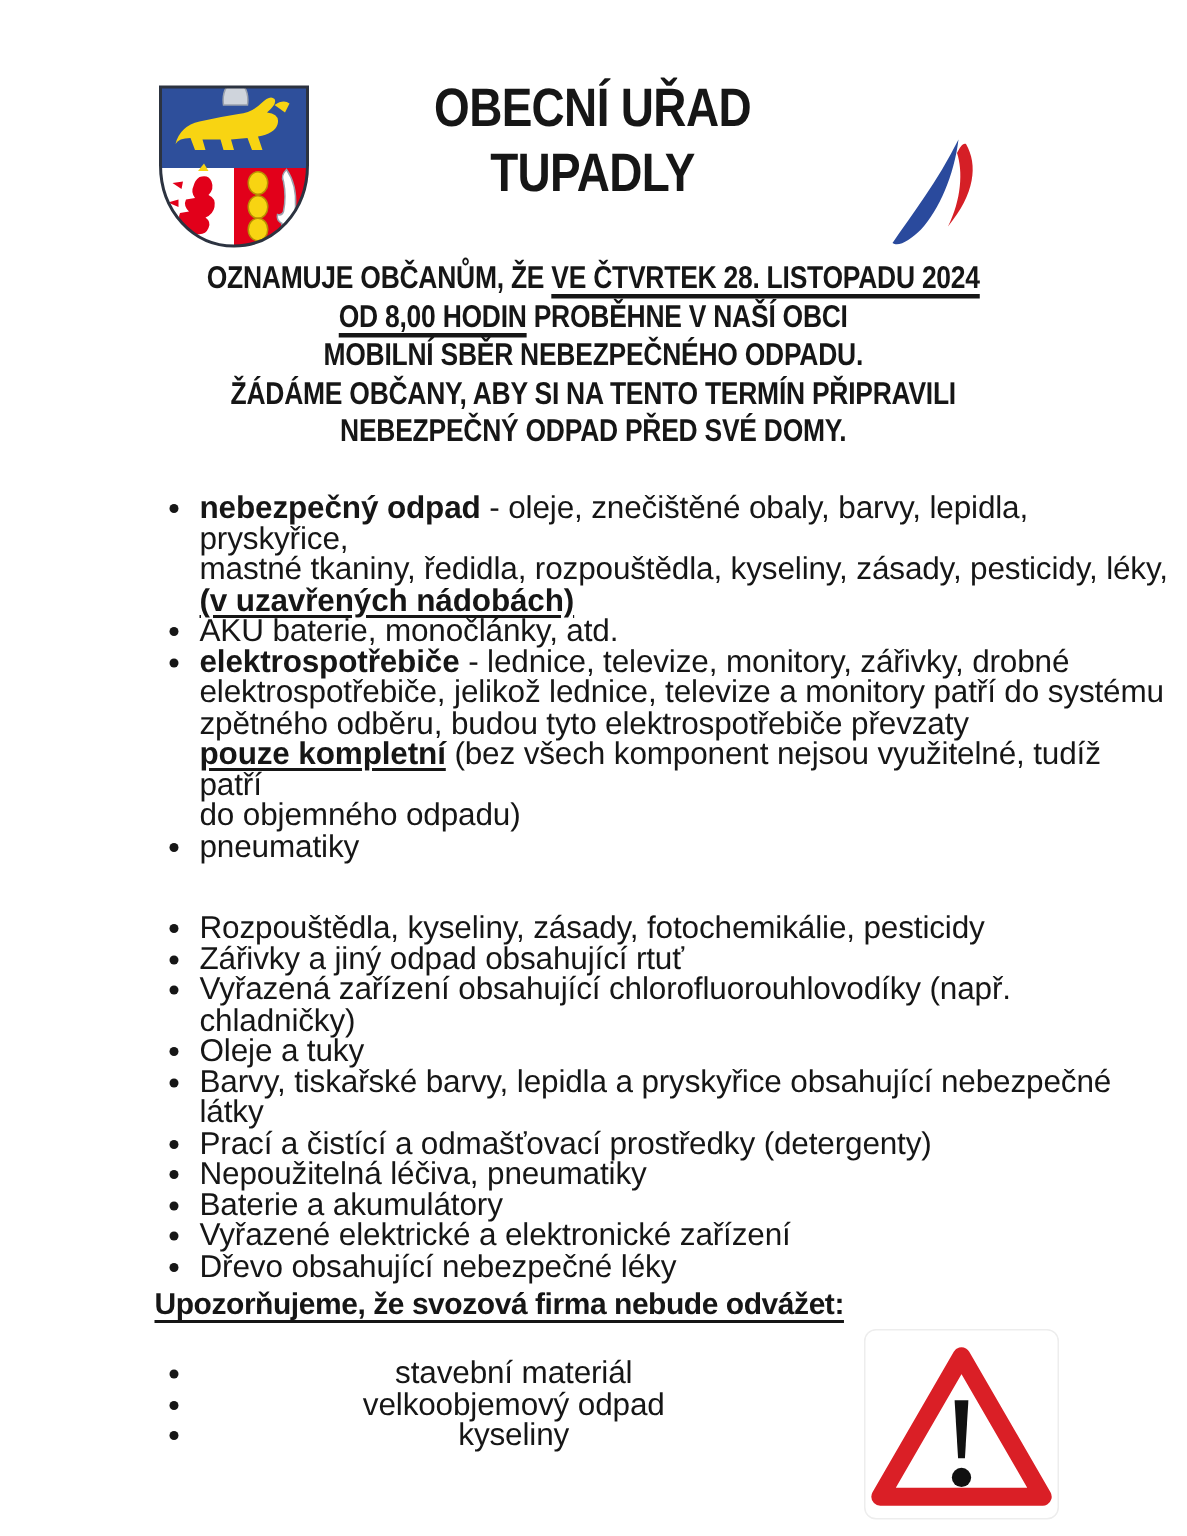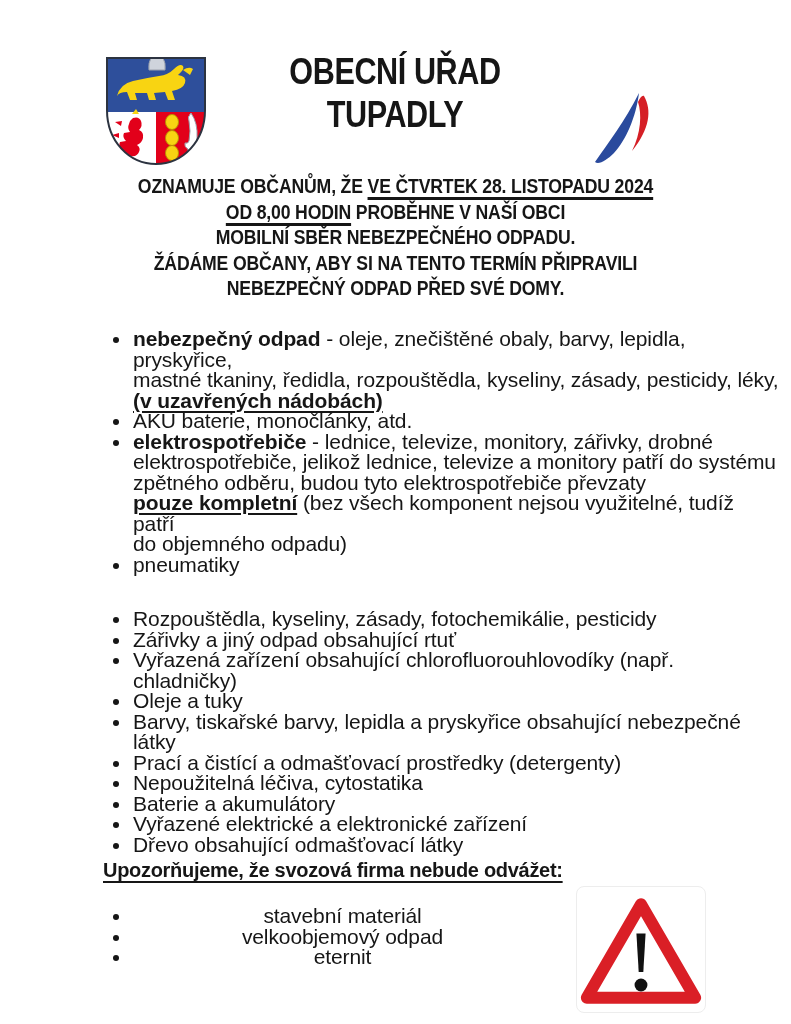--- a/index.html
+++ b/index.html
@@ -113,31 +113,31 @@
       <li>pneumatiky</li>
     </ul>
 
   <ul class="blist list-hazardous">
       <li>Rozpouštědla, kyseliny, zásady, fotochemikálie, pesticidy</li>
       <li>Zářivky a jiný odpad obsahující rtuť</li>
       <li>Vyřazená zařízení obsahující chlorofluorouhlovodíky (např. chladničky)</li>
       <li>Oleje a tuky</li>
       <li>Barvy, tiskařské barvy, lepidla a pryskyřice obsahující nebezpečné látky</li>
       <li>Prací a čistící a odmašťovací prostředky (detergenty)</li>
-      <li>Nepoužitelná léčiva, cytostatika</li>
+      <li>Nepoužitelná léčiva, pneumatiky</li>
       <li>Baterie a akumulátory</li>
       <li>Vyřazené elektrické a elektronické zařízení</li>
-      <li>Dřevo obsahující odmašťovací látky</li>
+      <li>Dřevo obsahující nebezpečné léky</li>
     </ul>
 
   <h2 class="heading heading-notcollected">Upozorňujeme, že svozová firma nebude odvážet:</h2>
   <ul class="blist list-notcollected">
       <li>stavební materiál</li>
       <li>velkoobjemový odpad</li>
-      <li>eternit</li>
+      <li>kyseliny</li>
     </ul>
 
   <figure class="warnbox" style="margin:0;">
     <svg width="122" height="112" viewBox="0 0 130 122" aria-hidden="true">
       <path d="M65 10 L124 112 L6 112 Z" fill="#ffffff" stroke="#da1f26" stroke-width="13" stroke-linejoin="round"></path>
       <path d="M60 42 h10 l-2.5 42 h-5 z" fill="#111111"></path>
       <circle cx="65" cy="98" r="7" fill="#111111"></circle>
     </svg>
   </figure>
 

